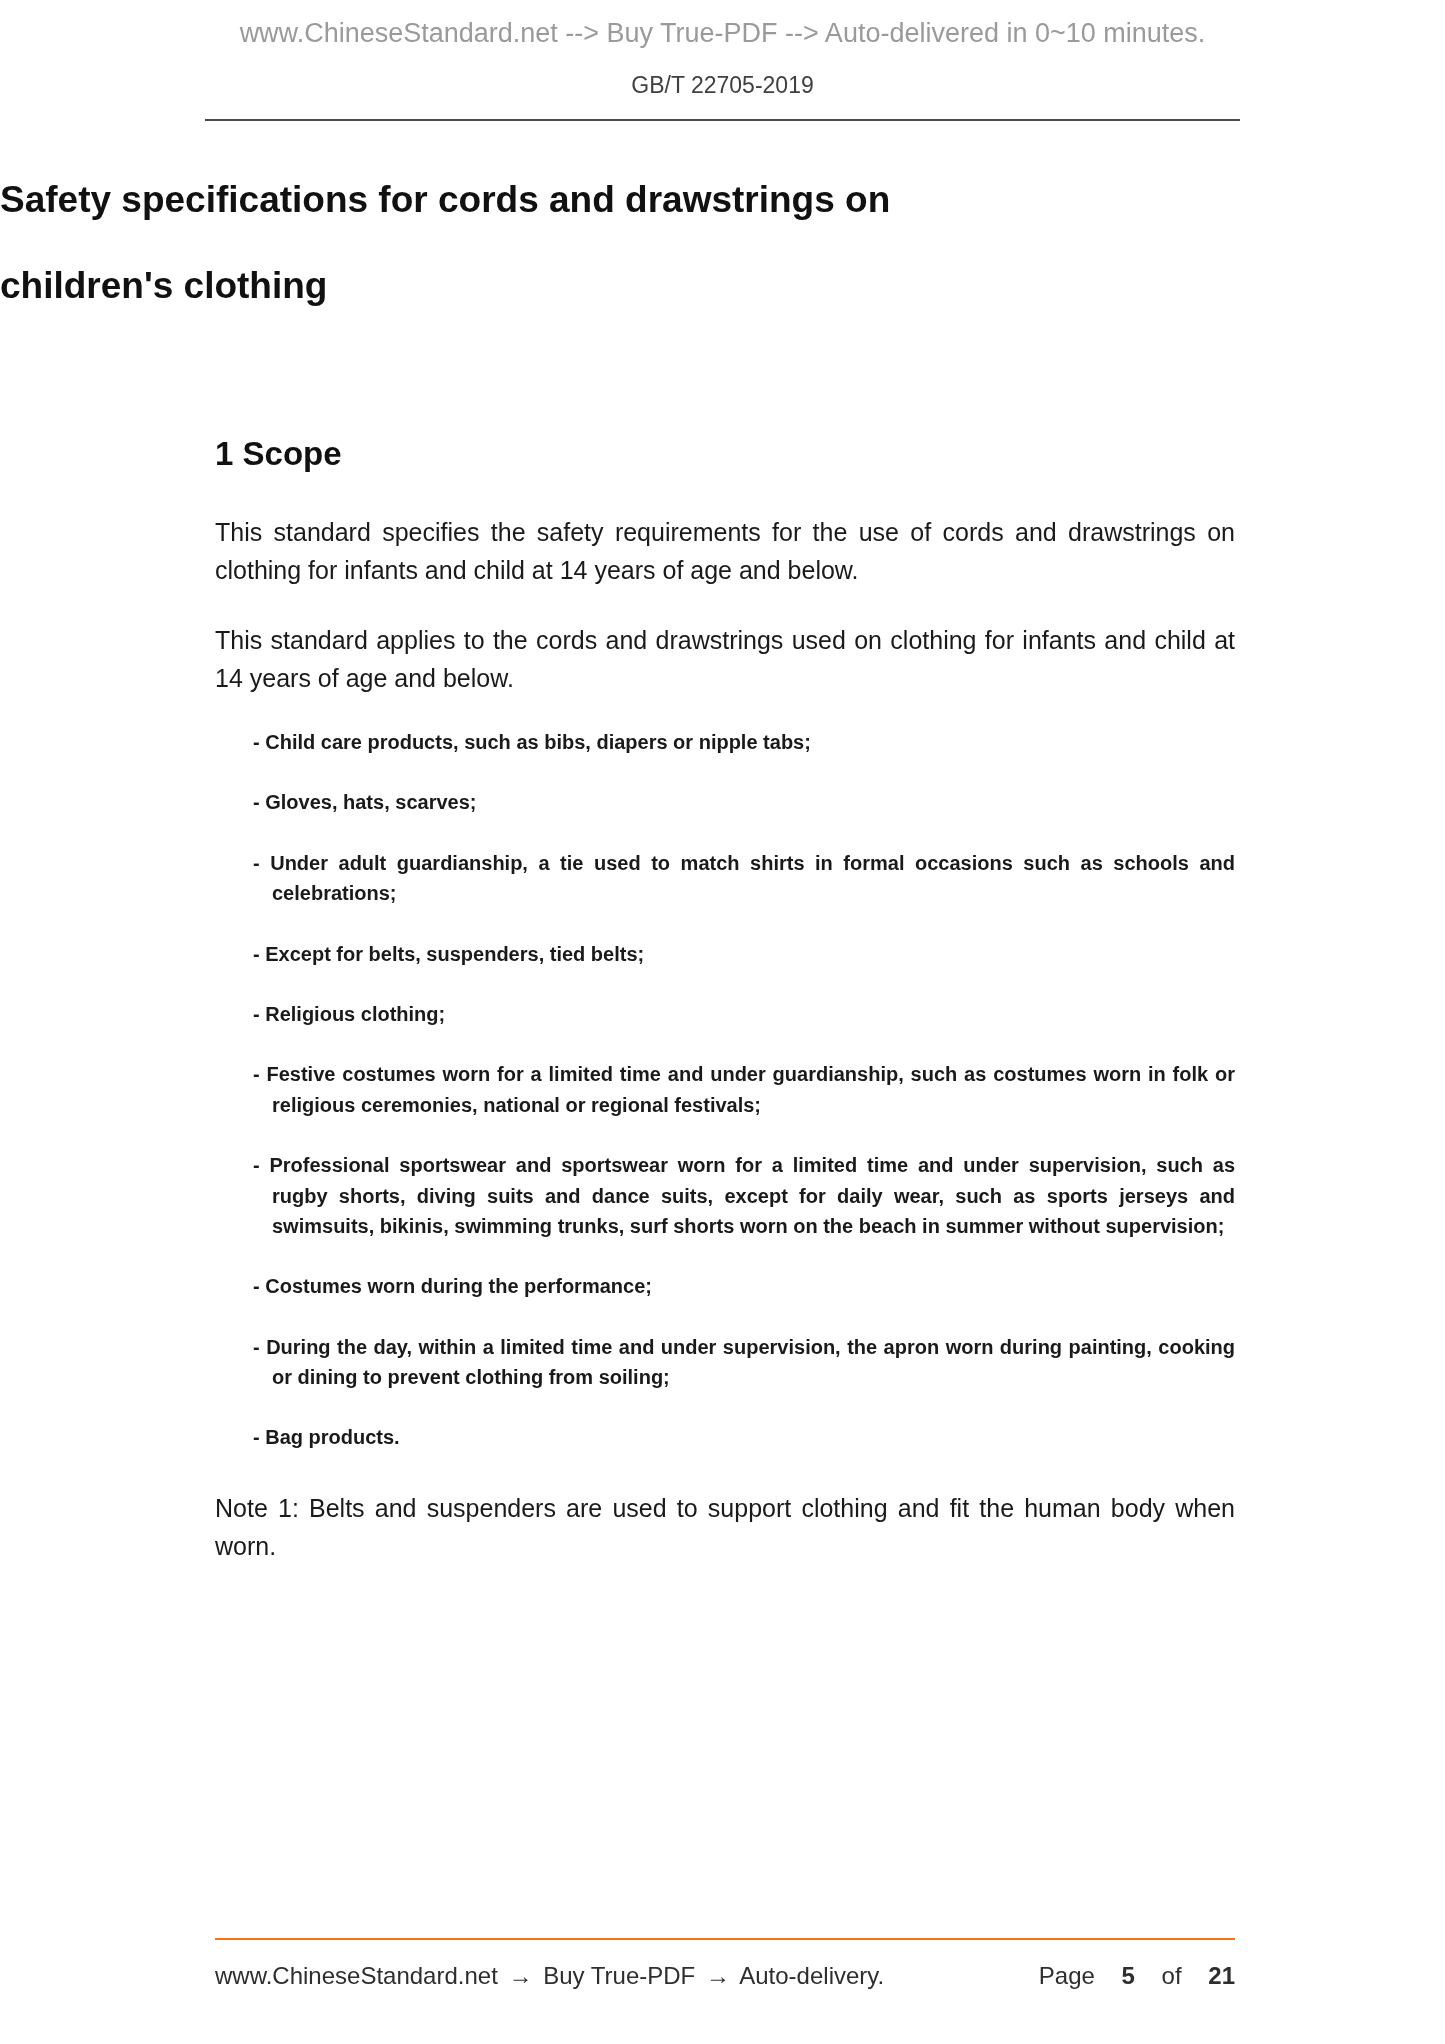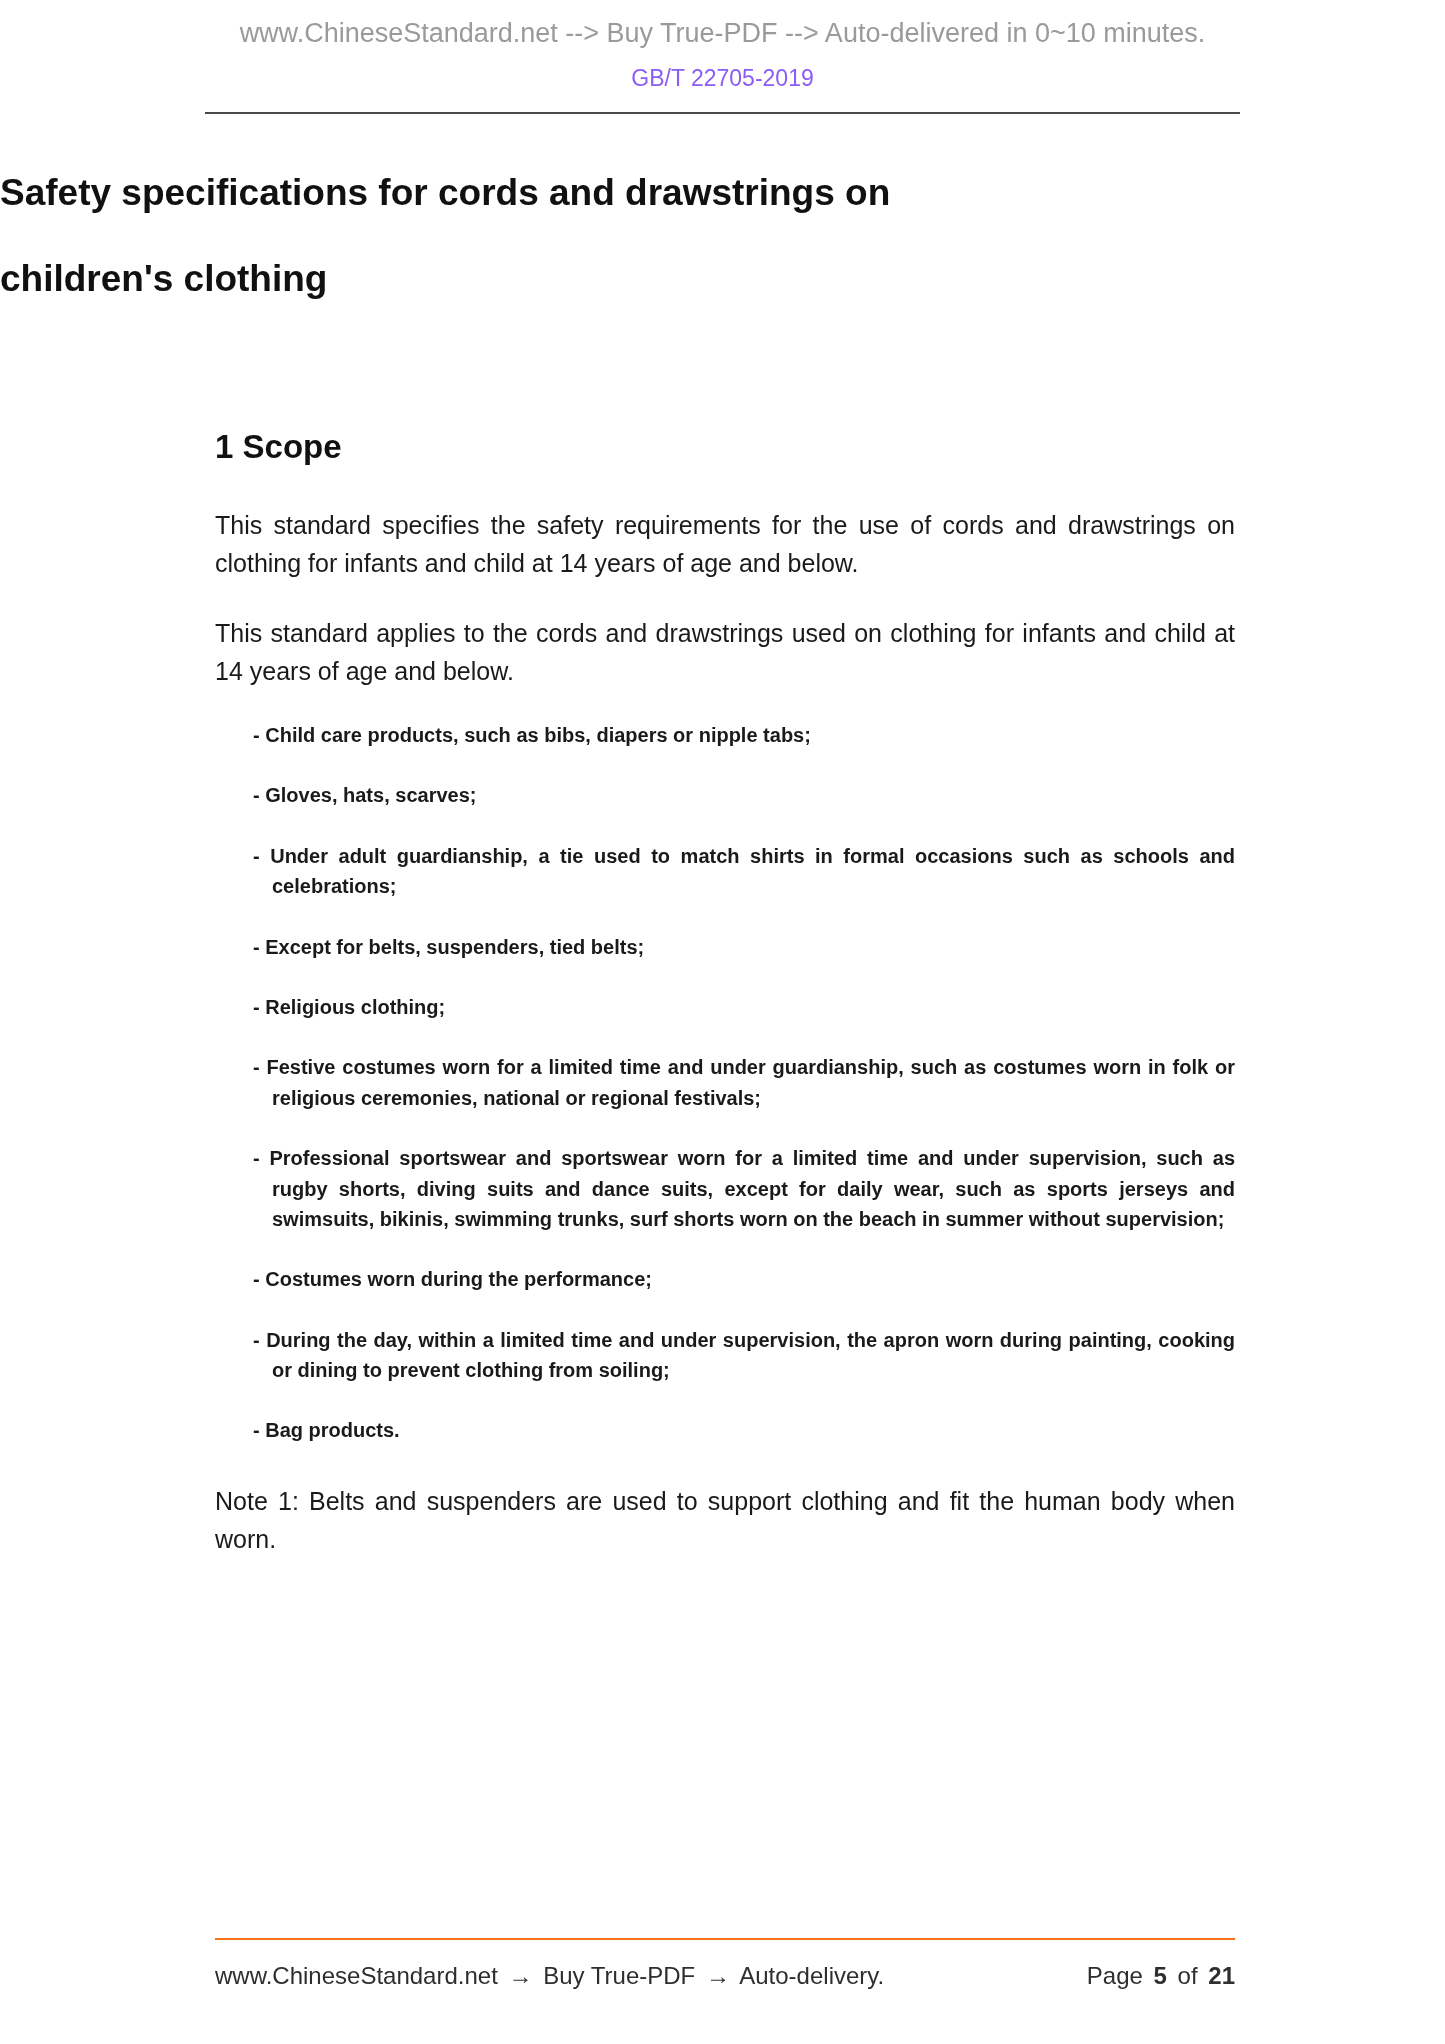--- a/index.html
+++ b/index.html
@@ -8,21 +8,21 @@
     width: 1445px;
     height: 2044px;
     background: #ffffff;
     font-family: "Liberation Sans", sans-serif;
     color: #1a1a1a;
     overflow: hidden;
   }
   
   .header { padding-top: 18px; text-align: center; }
   .header-line1 { font-size: 27px; color: #9a9a9a; }
-  .header-line2 { font-size: 23px; color: #8b5cf6; margin-top: 16px; }
+  .header-line2 { font-size: 23px; color: #404040; margin-top: 23px; }
   .header-rule {
     width: 1035px;
     margin: 20px auto 0 auto;
     border-top: 2px solid #4a4a4a;
     height: 0;
   }
   
   .doc-title {
     text-align: left;
     margin-top: 58px;
@@ -72,21 +72,21 @@
     border-top: 2px solid #f97316;
     padding-top: 22px;
     display: flex;
     justify-content: space-between;
     align-items: baseline;
     font-size: 24px;
     color: #2e2e2e;
   }
   .footer .bold-num { font-weight: bold; }
   .footer-left span { margin-right: 4px; }
-  .footer-right span { margin-left: 4px; text-align: center; }
+  .footer-right span { margin-left: 20px; text-align: center; }
 </style>
 </head>
 <body>
 
 <div class="page">
 
   <div class="header">
     <div class="header-line1">www.ChineseStandard.net --&gt; Buy True-PDF --&gt; Auto-delivered in 0~10 minutes.</div>
     <div class="header-line2">GB/T 22705-2019</div>
     <div class="header-rule"></div>

